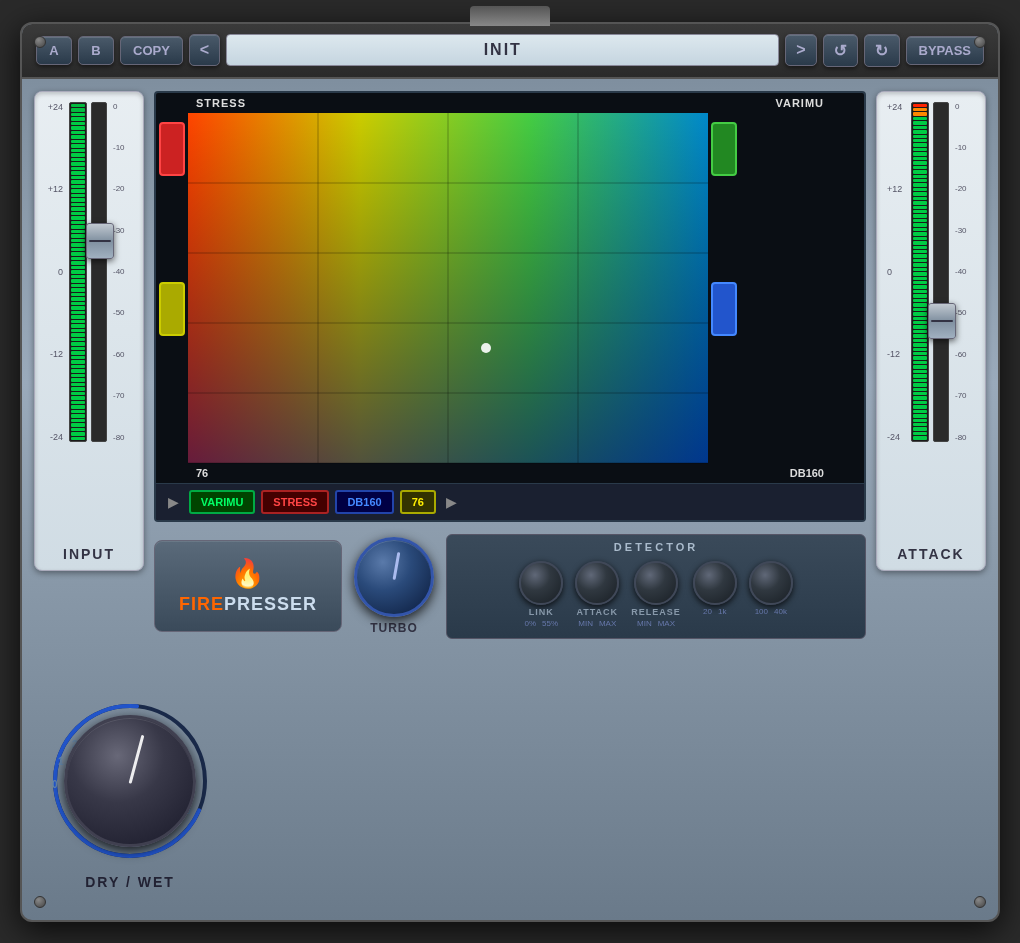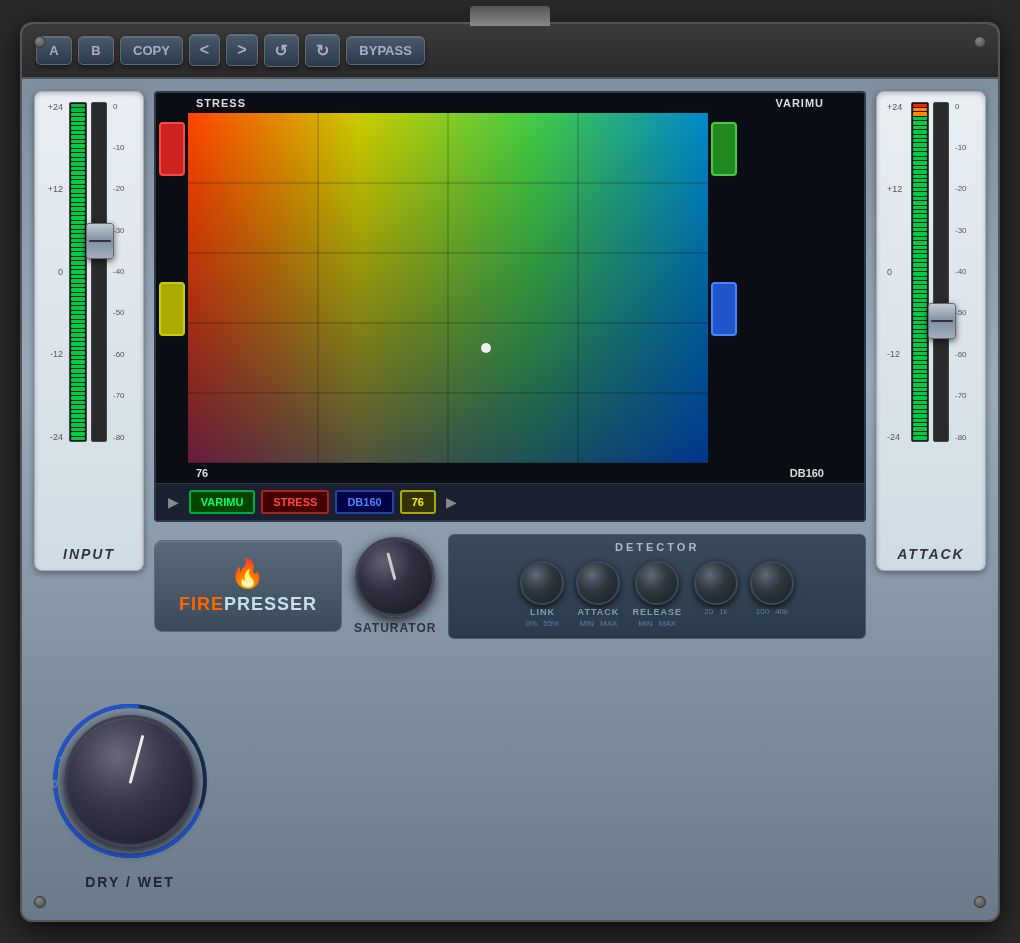--- a/index.html
+++ b/index.html
@@ -164,21 +164,20 @@
       background: #334;
       transform: translateY(-50%);
       border-radius: 1px;
     }
     .panel-label {
       font-size: 14px;
       font-weight: bold;
       color: #334;
       margin-top: 10px;
       letter-spacing: 2px;
-      font-style: italic;
     }
     
     .visualizer-section {
       flex: 1;
       display: flex;
       flex-direction: column;
       gap: 8px;
     }
     .visualizer-container {
       position: relative;
@@ -373,20 +372,21 @@
   <div class="screws screw-tl"></div>
   <div class="screws screw-tr"></div>
   <div class="screws screw-bl"></div>
   <div class="screws screw-br"></div>
 
   <div class="toolbar">
     <button class="toolbar-btn">A</button>
     <button class="toolbar-btn">B</button>
     <button class="toolbar-btn">COPY</button>
     <button class="toolbar-arrow">&lt;</button>
+    <div class="preset-display">INIT</div>
     <button class="toolbar-arrow">&gt;</button>
     <button class="toolbar-arrow">↺</button>
     <button class="toolbar-arrow">↻</button>
     <button class="toolbar-btn">BYPASS</button>
   </div>
 
   <div class="main-content">
 
     <div class="fader-panel">
       <div class="fader-section" style="position:relative;">
@@ -566,27 +566,27 @@
 
       <div style="display:flex;gap:12px;align-items:center;padding:4px 0;">
 
         <div class="logo-section">
           <div class="logo-icon">🔥</div>
           <div class="logo-text">
             <span class="logo-fire">FIRE</span><span class="logo-presser">PRESSER</span>
           </div>
         </div>
 
-
-        <div class="saturator-section">
-          <div class="small-knob-dark" style="position:relative;">
-            <div style="position:absolute;top:50%;left:50%;width:3px;height:28px;background:#ccc;transform:translate(-50%,-90%) rotate(-15deg);border-radius:2px;transform-origin:bottom;"></div>
+        <div class="turbo-section">
+          <div class="small-knob" style="position:relative;">
+            <div style="position:absolute;top:50%;left:50%;width:3px;height:28px;background:#aabbee;transform:translate(-50%,-90%) rotate(10deg);border-radius:2px;transform-origin:bottom;"></div>
           </div>
-          <div class="knob-label">SATURATOR</div>
-        </div>
+          <div class="knob-label">TURBO</div>
+        </div>
+
 
         <div class="detector-section">
           <div class="detector-title">DETECTOR</div>
           <div class="detector-controls">
 
             <div class="detector-knob-group">
               <div class="mini-knob"></div>
               <div class="mini-knob-label">LINK</div>
               <div style="display:flex;gap:6px;">
                 <span class="mini-knob-sublabel">0%</span>

